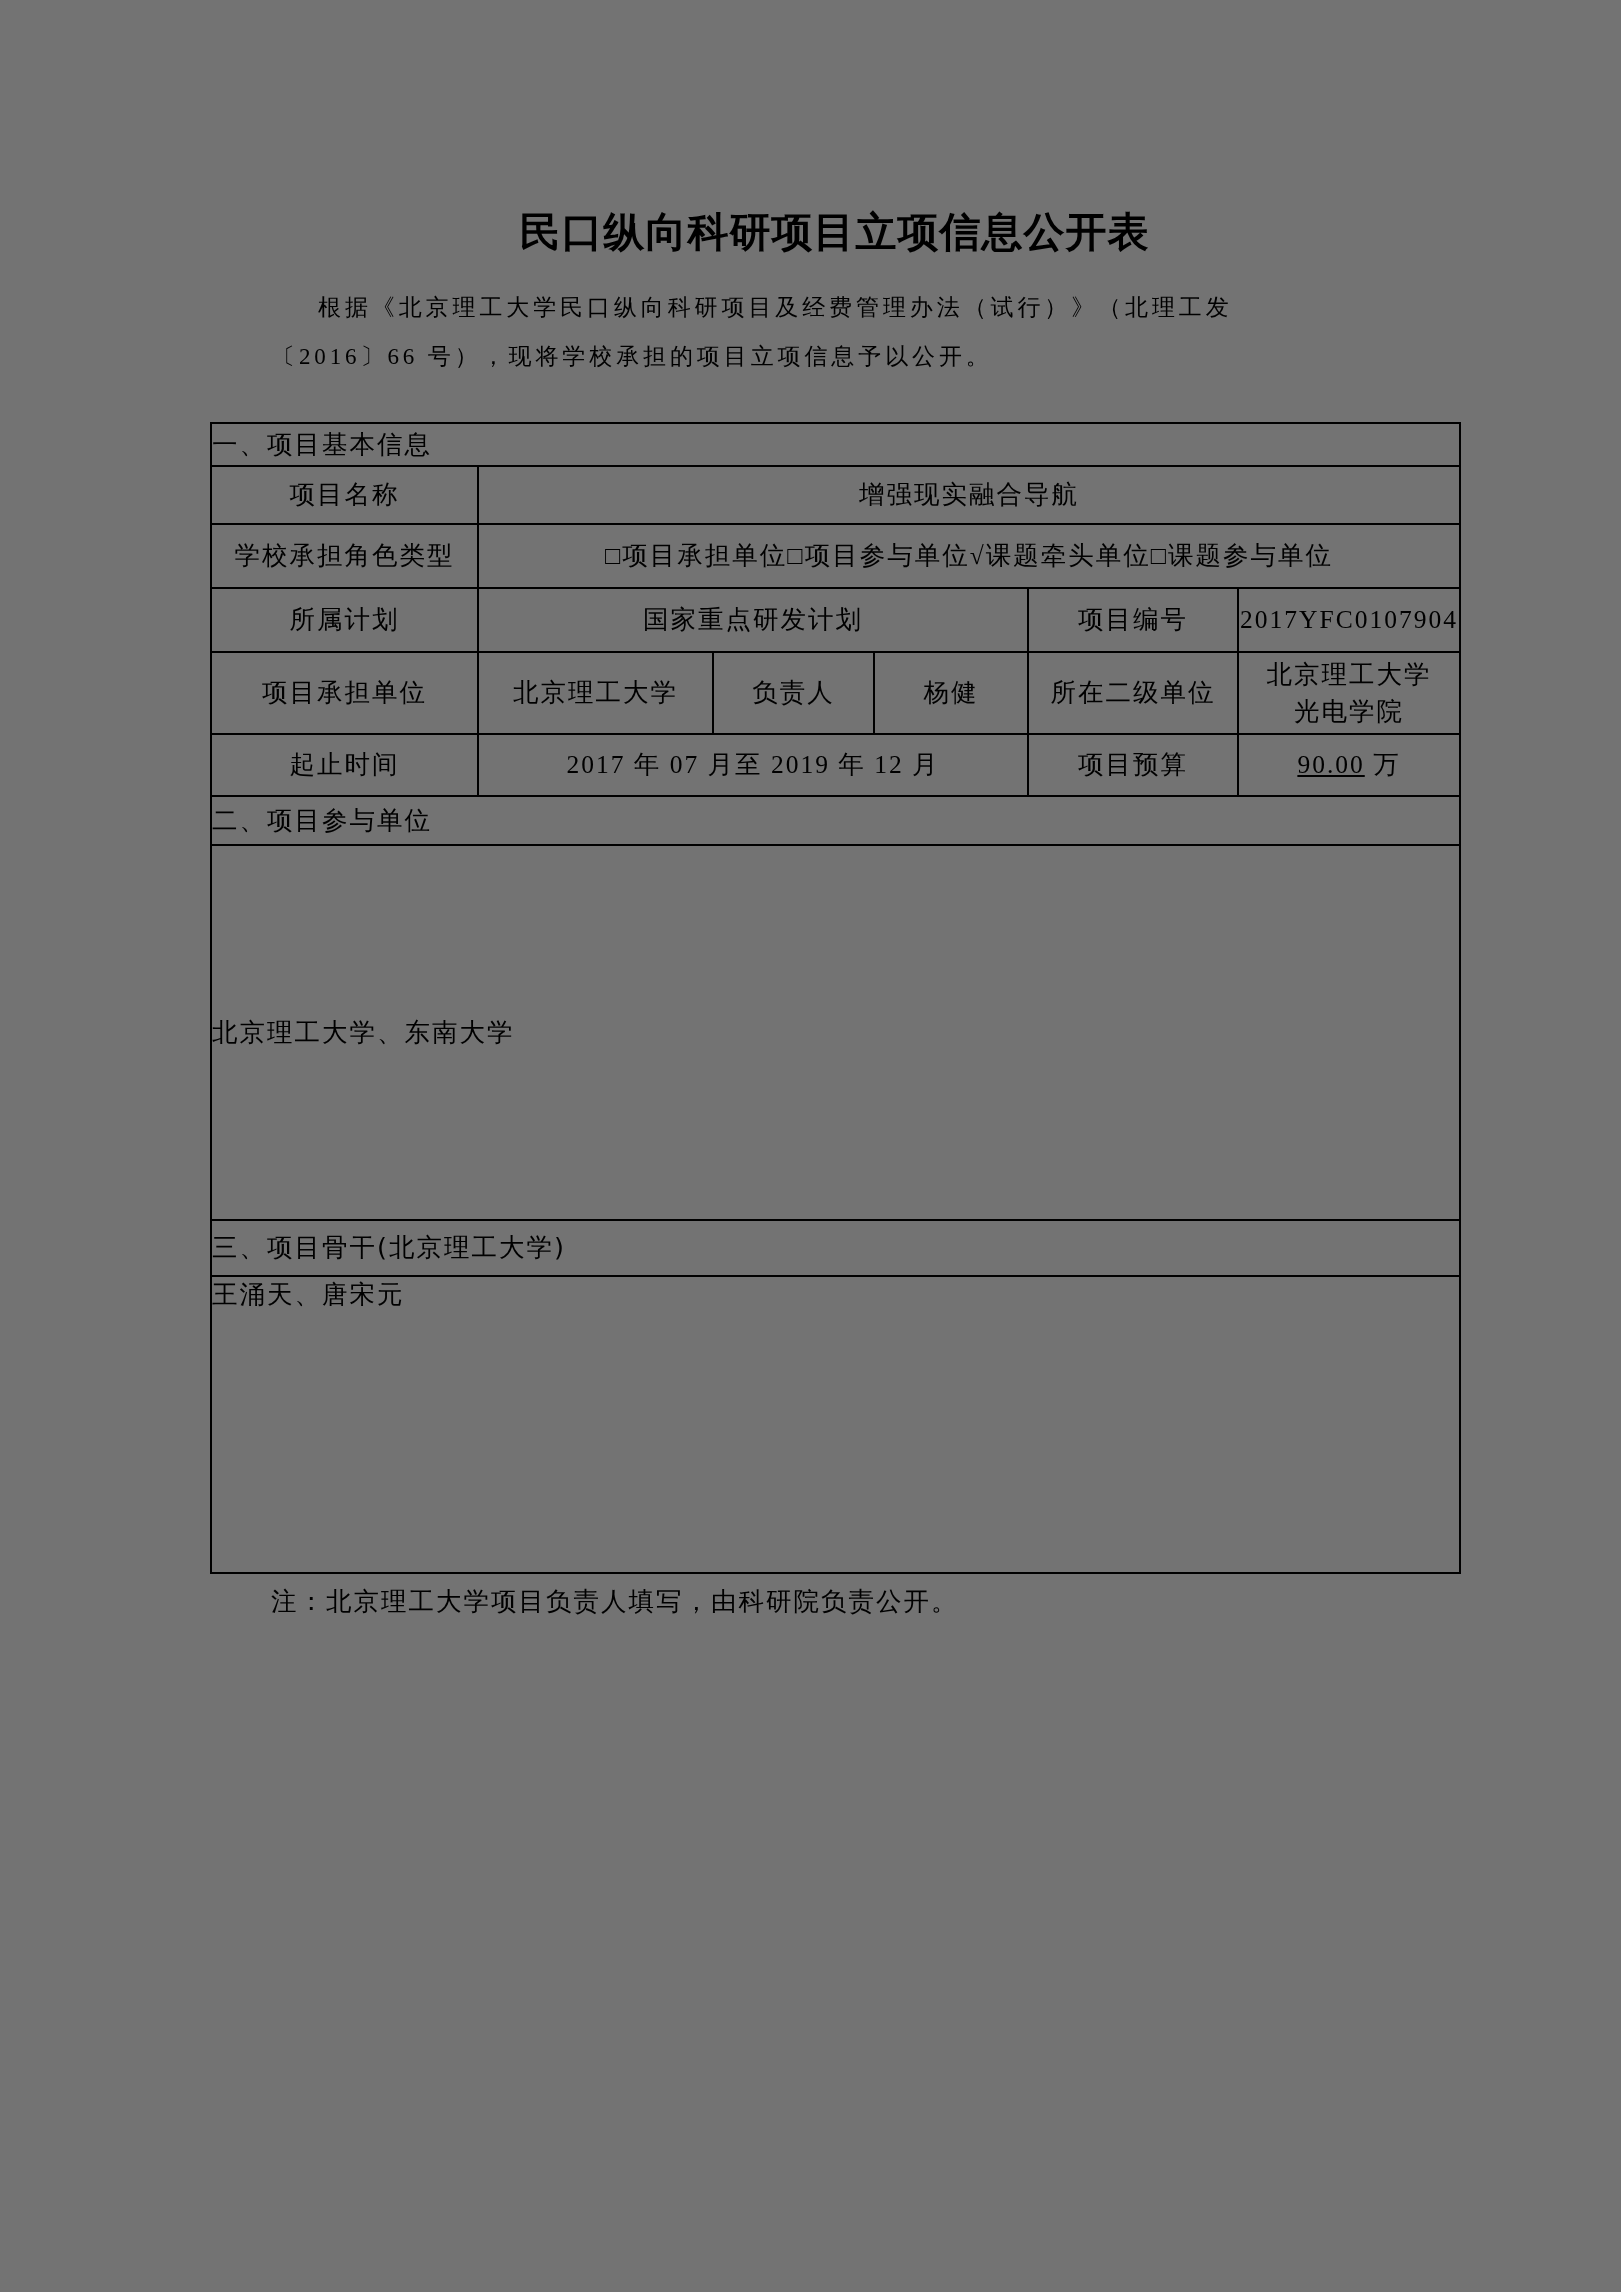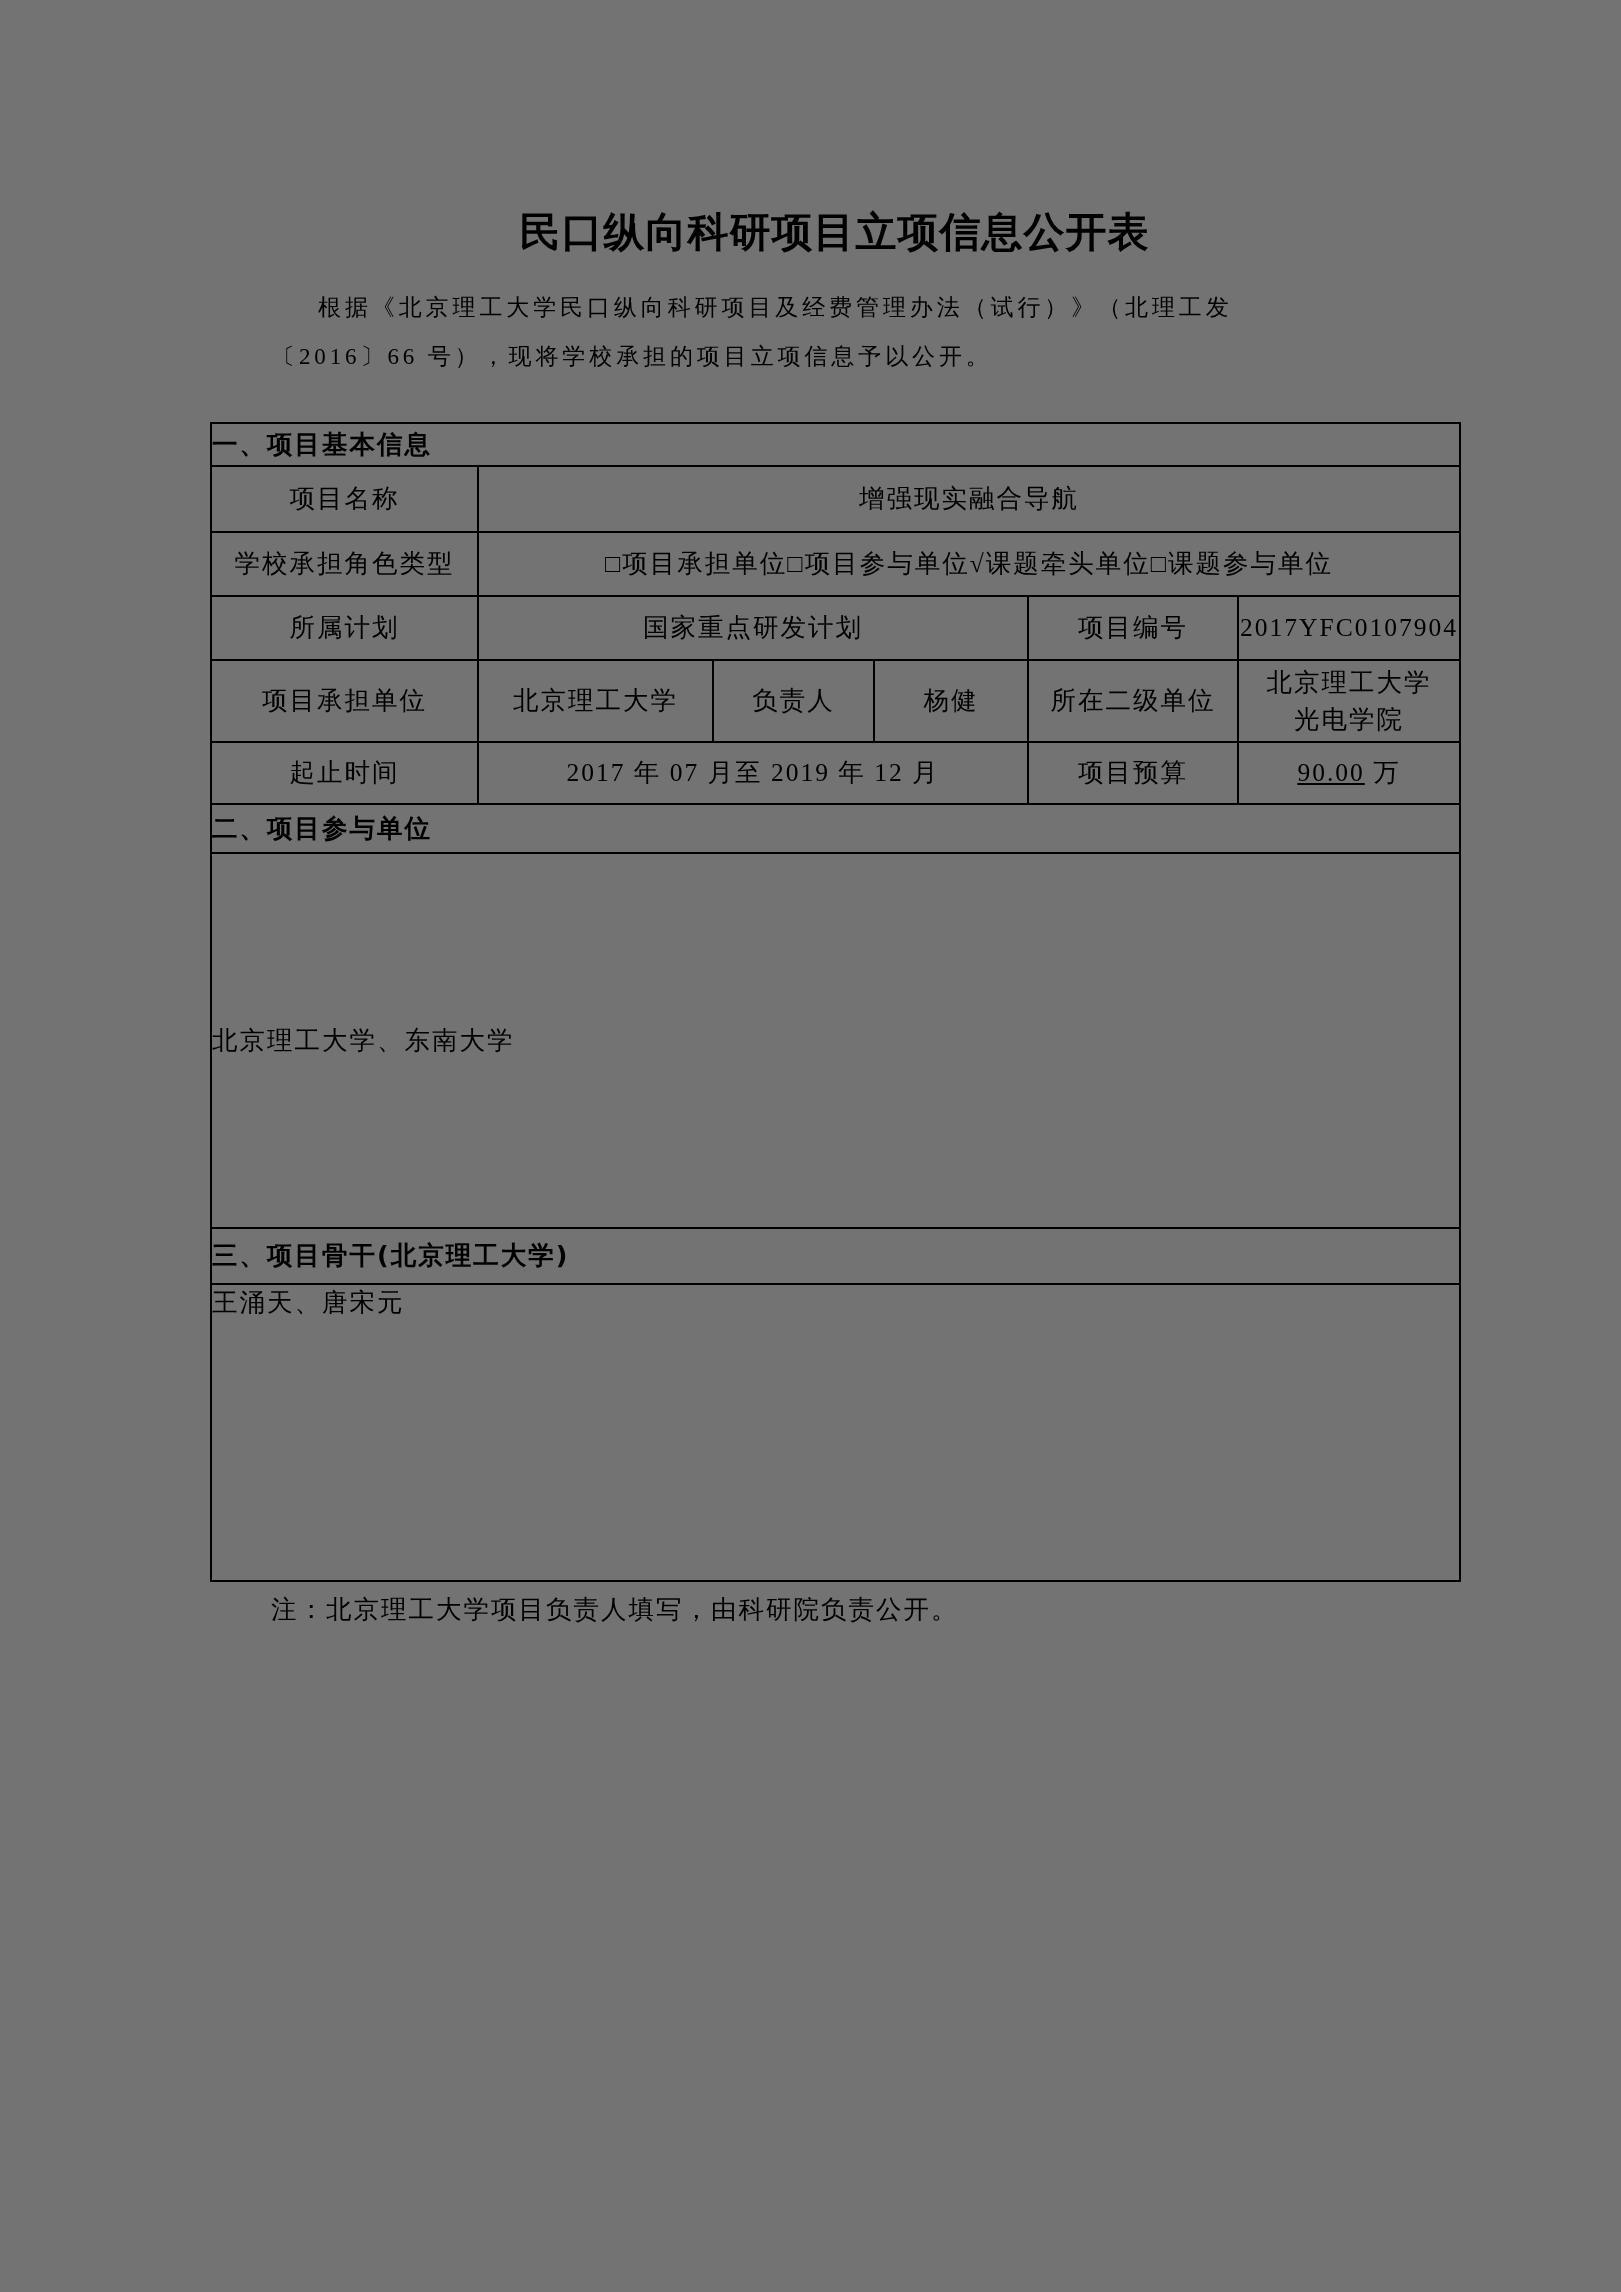--- a/index.html
+++ b/index.html
@@ -41,38 +41,38 @@
     border: 2px solid #000;
     border-top-width: 2.9px;
     border-bottom-width: 2.9px;
     font-size: 25.5px;
     letter-spacing: 2px;
     padding: 0;
     overflow: hidden;
   }
   td.sec-head {
     font-family: "DejaVu Sans", "Liberation Sans", sans-serif;
-    font-weight: bold;
+    font-weight: normal;
     padding-left: 13.7px;
     letter-spacing: 2px;
   }
   td.c { text-align: center; }
   td.big2 { vertical-align: middle; padding-left: 13.7px; }
   td.big3 { vertical-align: top; padding: 49px 0 0 13.7px; }
   .two-line { line-height: 37px; display: inline-block; }
   .u-val { text-decoration: underline; }
   .serif-num { letter-spacing: 1px; }
   .note {
     margin: 10px 0 0 247px;
     font-size: 25.5px;
     letter-spacing: 2px;
   }
   
   tr.h44  { height: 43px; }
-  tr.h56  { height: 66px; }
+  tr.h56  { height: 58px; }
   tr.h55  { height: 64px; }
   tr.h84  { height: 82px; }
   tr.h63  { height: 62px; }
   tr.h50  { height: 49px; }
   tr.h383 { height: 375px; }
   tr.h57  { height: 56px; }
   tr.h303 { height: 297px; }
 </style>
 </head>
 <body>

